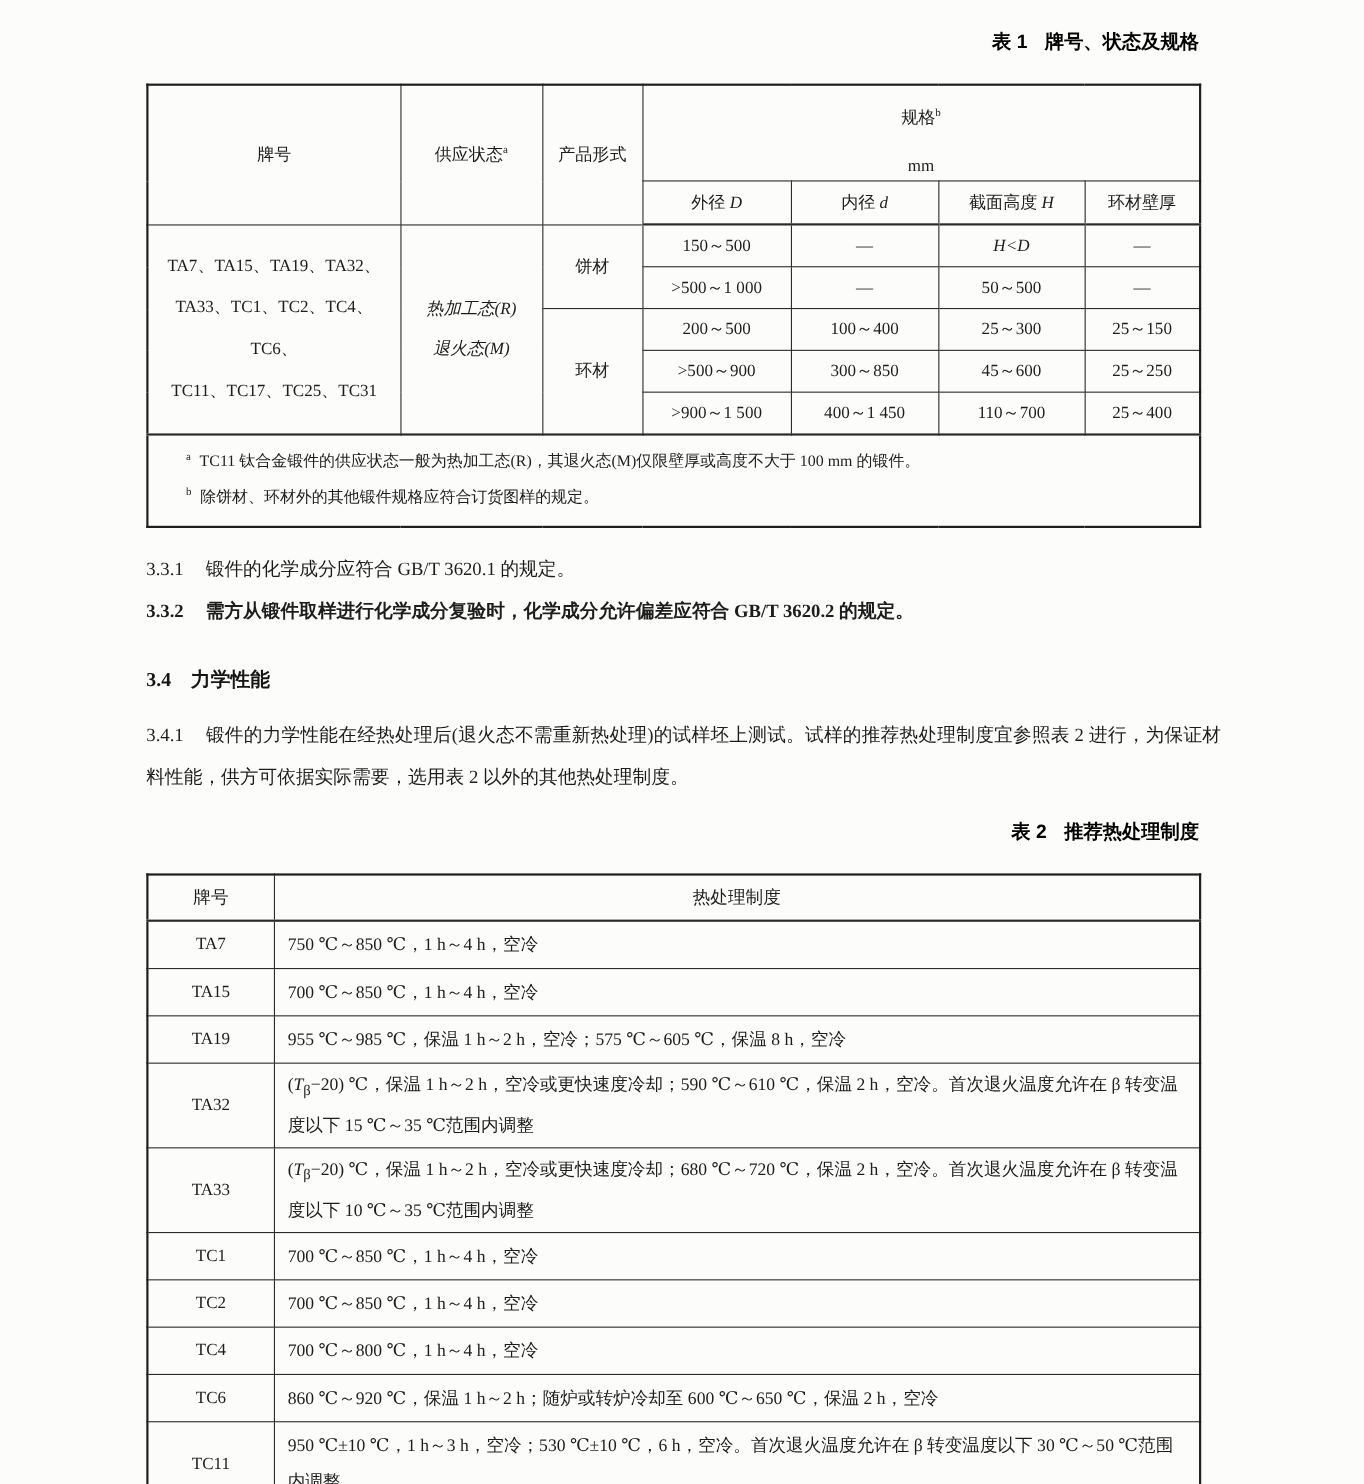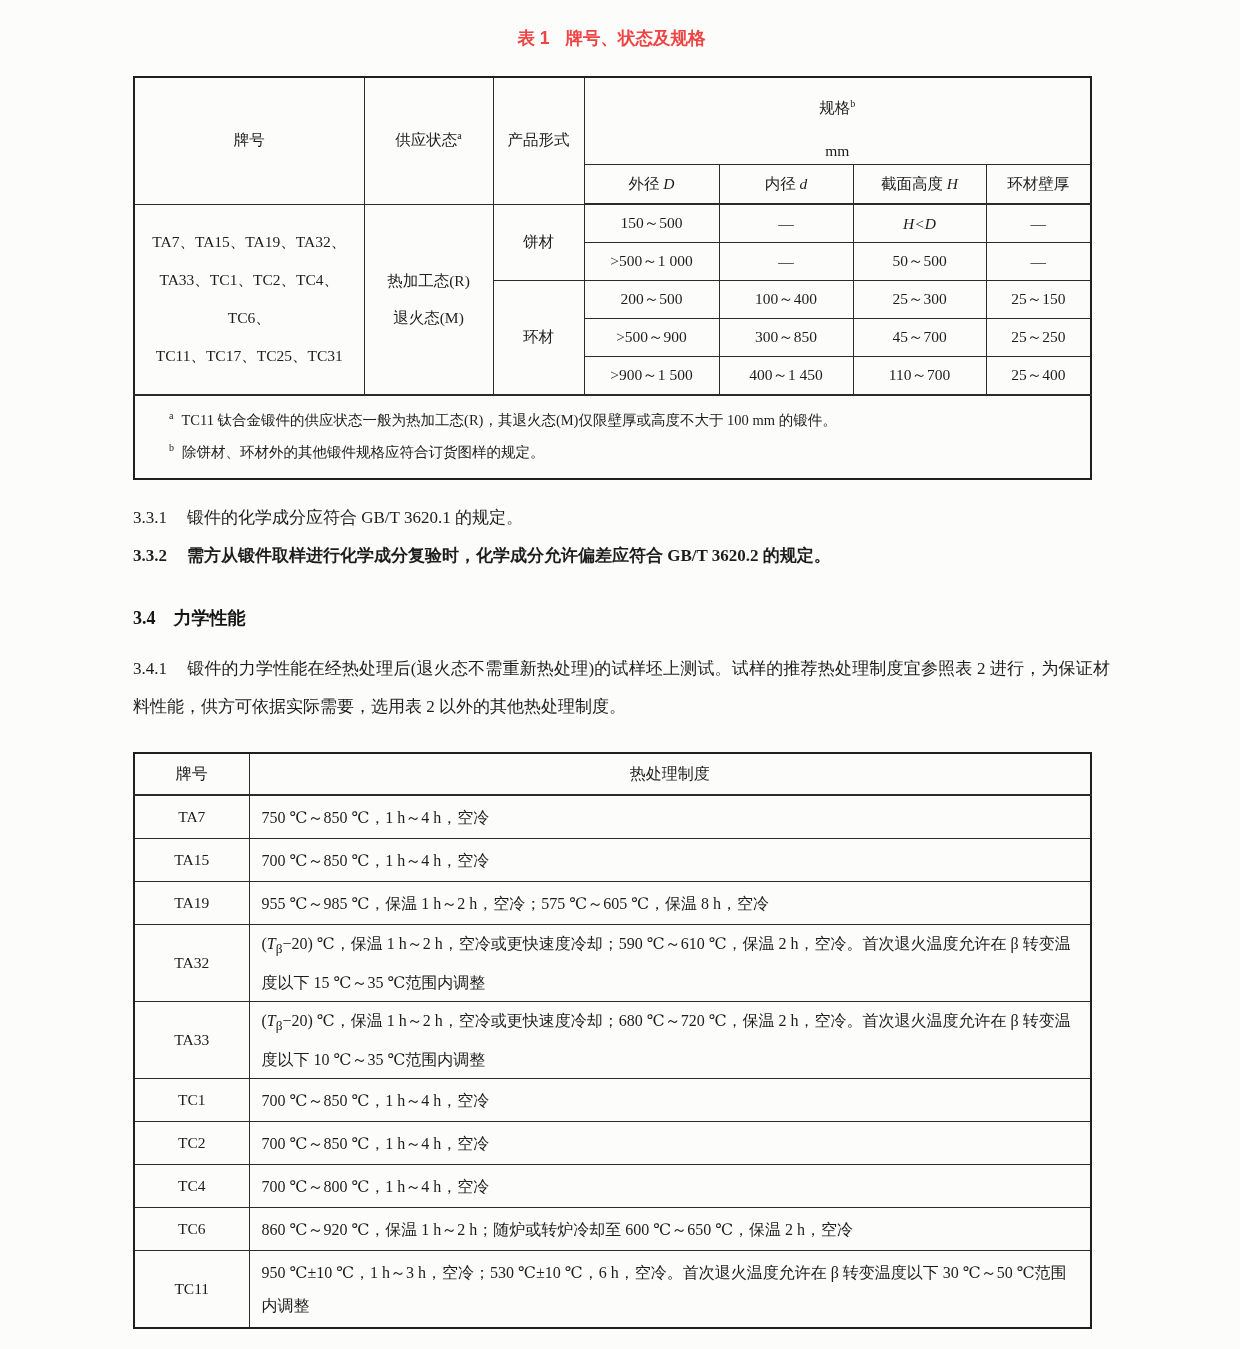--- a/index.html
+++ b/index.html
@@ -5,39 +5,39 @@
   html,body { margin:0; padding:0; }
   body { background:#ffffff; }
   .page {
     position:relative; width:1240px; height:1349px;
     background:#fcfcfa; color:#1d1d1d; overflow:hidden;
     font-family:"Liberation Serif","DejaVu Serif",serif;
   }
   .content { width:957px; margin-left:133px; }
 
   .caption {
-    text-align:center; font-family:"Liberation Sans","DejaVu Sans",sans-serif;
-    font-weight:bold; font-size:17.5px; color:#ef4444;
+    text-align:right; font-family:"Liberation Sans","DejaVu Sans",sans-serif;
+    font-weight:bold; font-size:17.5px; color:#000000;
   }
   .caption .cap-label { margin-right:16px; }
   #cap1 { padding-top:26px; }
   #cap2 { margin-top:18px; }
 
   table { border-collapse:collapse; table-layout:fixed; width:957px; }
   .t1, .t2 { border:2px solid #1f1f1f; margin-top:26px; }
   td { border:1px solid #2b2b2b; text-align:center; vertical-align:middle;
        font-size:15.5px; padding:0 4px; overflow:hidden; }
 
   
   .t1 .hdrA td { height:56px; }
   .t1 .hdrB td { height:38px; border-bottom-width:2px; }
   .t1 .body td { height:37px;margin-left:32px; }
   .spec-head div { line-height:27px;margin-top:16px; }
   .grades div { line-height:38px; font-size:15.5px; }
-  .supply div { line-height:37px; }
+  .supply div { line-height:37px;font-style:italic; }
   .fn-row td { text-align:left; padding:9px 14px 10px 34px; border-top-width:2px;border-radius:32px; }
   .fn { font-size:14.5px; line-height:31.5px; }
   .fn sup { margin-right:8px; }
   sup { font-size:10px; line-height:0; }
   .v { font-style:italic; }
 
   
   .t2 .tr-hdr td { height:40px; border-bottom-width:2px; font-size:16px; }
   .t2 tr.s td { height:38px; }
   .t2 tr.d td { height:72px; }
@@ -120,21 +120,21 @@
         <tr class="body">
           <td rowspan="3">环材</td>
           <td>200～500</td>
           <td>100～400</td>
           <td>25～300</td>
           <td>25～150</td>
         </tr>
         <tr class="body">
           <td>&gt;500～900</td>
           <td>300～850</td>
-          <td>45～700</td>
+          <td>45～600</td>
           <td>25～250</td>
         </tr>
         <tr class="body">
           <td>&gt;900～1 500</td>
           <td>400～1 450</td>
           <td>110～700</td>
           <td>25～400</td>
         </tr>
 
         <tr class="fn-row">
@@ -153,20 +153,23 @@
       <span class="num">3.3.2</span><span>需方从锻件取样进行化学成分复验时，化学成分允许偏差应符合 GB/T 3620.2 的规定。</span>
     </p>
 
     <h3 class="sec" id="sec34">
       <span class="num">3.4</span><span>力学性能</span>
     </h3>
     <p class="para" id="p341">
       <span class="num">3.4.1</span><span>锻件的力学性能在经热处理后(退火态不需重新热处理)的试样坯上测试。试样的推荐热处理制度宜参照表 2 进行，为保证材料性能，供方可依据实际需要，选用表 2 以外的其他热处理制度。</span>
     </p>
 
+    <div class="caption" id="cap2">
+      <span class="cap-label">表 2</span><span class="cap-title">推荐热处理制度</span>
+    </div>
 
     <table class="t2">
       <colgroup>
           <col style="width:115px">
           <col style="width:842px">
         </colgroup>
       <tbody>
         <tr class="tr-hdr">
           <td>牌号</td>
           <td>热处理制度</td>

